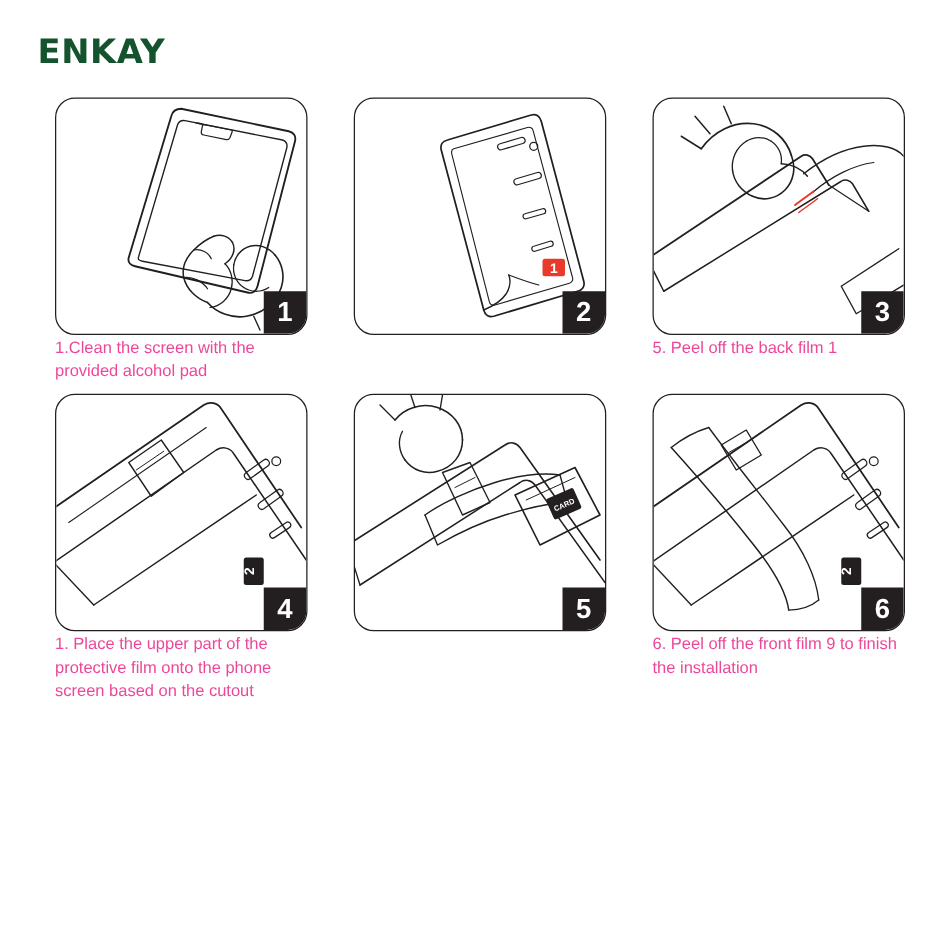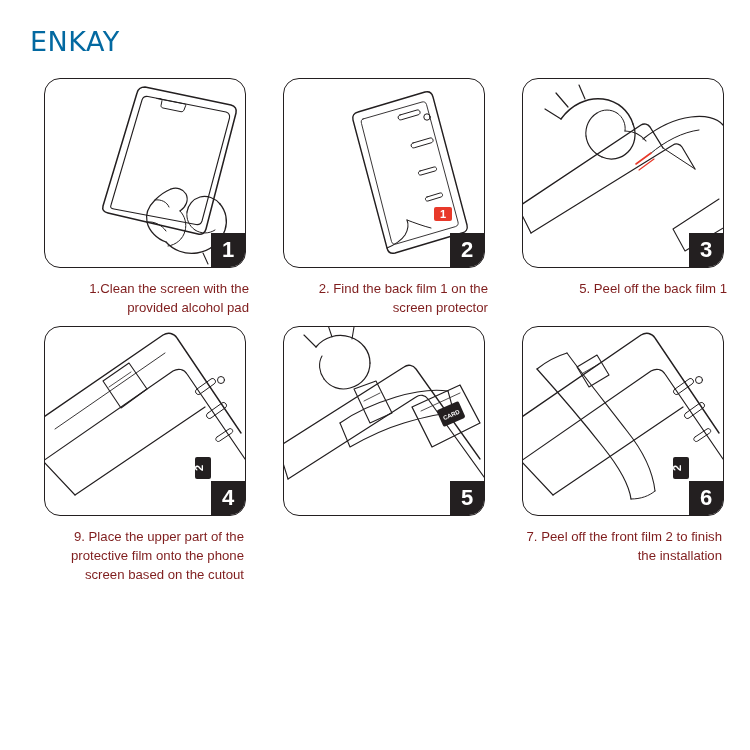--- a/index.html
+++ b/index.html
@@ -22,23 +22,23 @@
     box-sizing: border-box;
     padding: 0;
   }
 
   
   .brand {
     position: absolute;
     left: 30px;
     top: 26px;
     font-size: 27px;
-    font-weight: normal;
+    font-weight: bold;
     letter-spacing: 0.5px;
-    color: #0369a1;
+    color: #14532d;
     font-family: "DejaVu Sans", sans-serif;
   }
 
   
   .grid {
     position: absolute;
     left: 0;
     top: 78px;
     width: 750px;
     display: grid;
@@ -72,26 +72,24 @@
     background: #231f20;
     color: #ffffff;
     font-size: 22px;
     font-weight: bold;
     display: flex;
     align-items: center;
     justify-content: center;
     font-family: "Liberation Sans", sans-serif;
   }
   .caption {
-    margin-top: 11px;
     width: 205px;
     font-size: 13.2px;
     line-height: 1.46;
-    color: #7f1d1d;
-    text-align: right;
+    color: #ec4899;
   }
   .row2 .caption {
     width: 200px;
   }
 </style>
 </head>
 <body>
 
 <div class="page">
 
@@ -150,21 +148,20 @@
             <path d="M123 141 C131 144 139 147 147 149" stroke-width="1"></path>
           </g>
 
           <g>
             <rect x="150" y="128" width="18" height="14" rx="2" fill="#e8392a"></rect>
             <text x="159" y="139" font-family="Liberation Sans, sans-serif" font-size="11" font-weight="bold" fill="#ffffff" text-anchor="middle">1</text>
           </g>
         </svg>
         <div class="badge">2</div>
       </div>
-      <div class="caption">2. Find the back film 1 on the screen protector</div>
     </div>
 
     <div class="cell">
       <div class="panel">
         <svg width="200" height="188" viewBox="0 0 200 188">
           <g fill="none" stroke="#231f20" stroke-width="1.4" stroke-linejoin="round" stroke-linecap="round">
 
             <path d="M-5 128 L118 46 C121 44 125 45 127 48 L140 69"></path>
             <path d="M8 154 L150 66 C153 64 157 65 159 68 L172 90" stroke-width="1.2"></path>
             <path d="M-5 128 L8 154" stroke-width="1.2"></path>
@@ -220,21 +217,21 @@
             <path d="M64 60 L86 45" stroke-width="0.8"></path>
           </g>
 
           <g>
             <rect x="150" y="130" width="16" height="22" rx="2" fill="#231f20"></rect>
             <text x="158" y="141" font-family="Liberation Sans, sans-serif" font-size="11" font-weight="bold" fill="#ffffff" text-anchor="middle" transform="rotate(-90 158 141)">2</text>
           </g>
         </svg>
         <div class="badge">4</div>
       </div>
-      <div class="caption">9. Place the upper part of the protective film onto the phone screen based on the cutout</div>
+      <div class="caption">1. Place the upper part of the protective film onto the phone screen based on the cutout</div>
     </div>
 
     <div class="cell row2">
       <div class="panel">
         <svg width="200" height="188" viewBox="0 0 200 188">
           <g fill="none" stroke="#231f20" stroke-width="1.4" stroke-linejoin="round" stroke-linecap="round">
 
             <path d="M-6 120 L120 40 C124 37 129 38 132 42 L196 132" stroke-width="1.3"></path>
             <path d="M4 152 L132 70 C136 67 141 68 144 72 L200 150" stroke-width="1.2"></path>
             <path d="M-6 120 L4 152" stroke-width="1.1"></path>
@@ -290,17 +287,17 @@
             <path d="M60 46 L76 37" stroke-width="0.8"></path>
           </g>
 
           <g>
             <rect x="150" y="130" width="16" height="22" rx="2" fill="#231f20"></rect>
             <text x="158" y="141" font-family="Liberation Sans, sans-serif" font-size="11" font-weight="bold" fill="#ffffff" text-anchor="middle" transform="rotate(-90 158 141)">2</text>
           </g>
         </svg>
         <div class="badge">6</div>
       </div>
-      <div class="caption">7. Peel off the front film 2 to finish the installation</div>
+      <div class="caption">6. Peel off the front film 9 to finish the installation</div>
     </div>
 
   </div>
 </div>
 
 </body></html>

